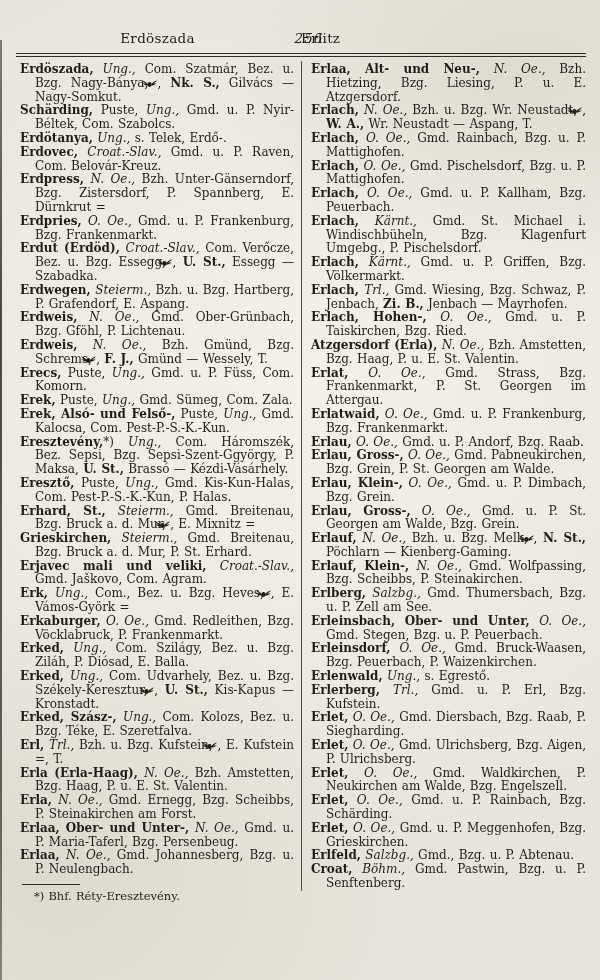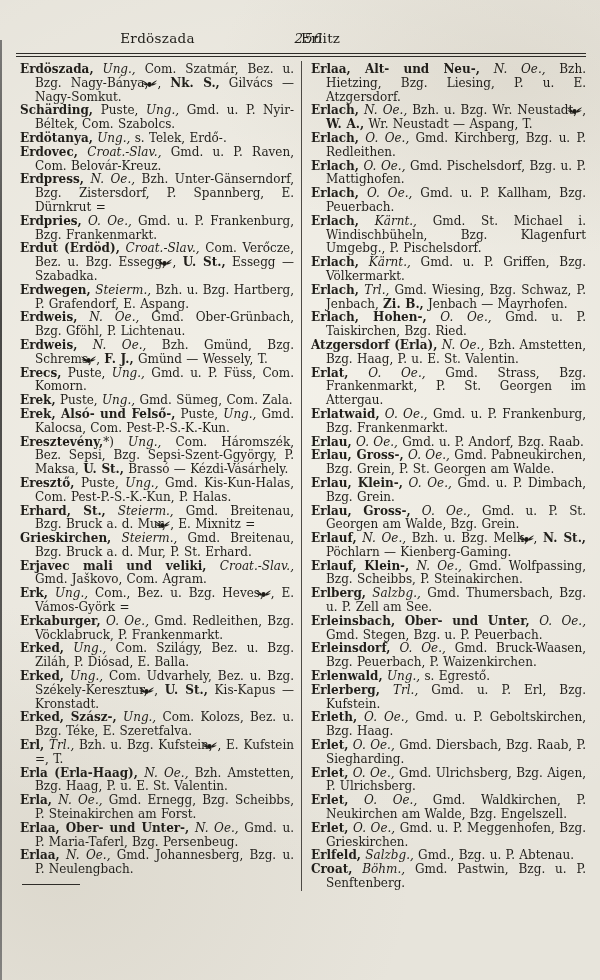--- a/index.html
+++ b/index.html
@@ -124,32 +124,33 @@
                   <path d="M11.5,8 C7,3 3,2 0,0.5 C2.5,4 5,6 8,7 C5,7 2.5,6.5 0.5,6.5 C3.5,10 8,11 11.5,11.5 Z"></path>
                   <path d="M18.5,8 C23,3 27,2 30,0.5 C27.5,4 25,6 22,7 C25,7 27.5,6.5 29.5,6.5 C26.5,10 22,11 18.5,11.5 Z"></path>
                 </g>
               </svg></span><span>, E. Kufstein =, T.</span></p>
           <p class="entry"><b>Erla (Erla-Haag),</b><i> N. Oe.,</i><span> Bzh. Amstetten, Bzg. Haag, P. u. E. St. Valentin.</span></p>
           <p class="entry"><b>Erla,</b><i> N. Oe.,</i><span> Gmd. Ernegg, Bzg. Scheibbs, P. Steinakirchen am Forst.</span></p>
           <p class="entry"><b>Erlaa, Ober- und Unter-,</b><i> N. Oe.,</i><span> Gmd. u. P. Maria-Taferl, Bzg. Persenbeug.</span></p>
           <p class="entry"><b>Erlaa,</b><i> N. Oe.,</i><span> Gmd. Johannesberg, Bzg. u. P. Neulengbach.</span></p>
         </div>
       <div class="fn-rule"></div>
+      <p class="footnote">*) Bhf. Réty-Eresztevény.</p>
     </div>
     <div class="col col-right">
       <div>
           <p class="entry"><b>Erlaa, Alt- und Neu-,</b><i> N. Oe.,</i><span> Bzh. Hietzing, Bzg. Liesing, P. u. E. Atzgersdorf.</span></p>
           <p class="entry"><b>Erlach,</b><i> N. Oe.,</i><span> Bzh. u. Bzg. Wr. Neustadt, </span><span class="sym"><svg width="15" height="8" viewBox="0 0 30 16">
                 <g fill="#1d1b17">
                   <ellipse cx="15" cy="9" rx="4.2" ry="4.8"></ellipse>
                   <path d="M11.5,8 C7,3 3,2 0,0.5 C2.5,4 5,6 8,7 C5,7 2.5,6.5 0.5,6.5 C3.5,10 8,11 11.5,11.5 Z"></path>
                   <path d="M18.5,8 C23,3 27,2 30,0.5 C27.5,4 25,6 22,7 C25,7 27.5,6.5 29.5,6.5 C26.5,10 22,11 18.5,11.5 Z"></path>
                 </g>
               </svg></span><span>, </span><b>W. A.,</b><span> Wr. Neustadt — Aspang, T.</span></p>
-          <p class="entry"><b>Erlach,</b><i> O. Oe.,</i><span> Gmd. Kirchberg, Bzg. u. P. Redleithen.</span></p>
+          <p class="entry"><b>Erlach,</b><i> O. Oe.,</i><span> Gmd. Rainbach, Bzg. u. P. Mattighofen.</span></p>
           <p class="entry"><b>Erlach,</b><i> O. Oe.,</i><span> Gmd. Pischelsdorf, Bzg. u. P. Mattighofen.</span></p>
           <p class="entry"><b>Erlach,</b><i> O. Oe.,</i><span> Gmd. u. P. Kallham, Bzg. Peuerbach.</span></p>
           <p class="entry"><b>Erlach,</b><i> Kärnt.,</i><span> Gmd. St. Michael i. Windischbüheln, Bzg. Klagenfurt Umgebg., P. Pischelsdorf.</span></p>
           <p class="entry"><b>Erlach,</b><i> Kärnt.,</i><span> Gmd. u. P. Griffen, Bzg. Völkermarkt.</span></p>
           <p class="entry"><b>Erlach,</b><i> Trl.,</i><span> Gmd. Wiesing, Bzg. Schwaz, P. Jenbach, </span><b>Zi. B.,</b><span> Jenbach — Mayrhofen.</span></p>
           <p class="entry"><b>Erlach, Hohen-,</b><i> O. Oe.,</i><span> Gmd. u. P. Taiskirchen, Bzg. Ried.</span></p>
           <p class="entry"><b>Atzgersdorf (Erla),</b><i> N. Oe.,</i><span> Bzh. Amstetten, Bzg. Haag, P. u. E. St. Valentin.</span></p>
           <p class="entry"><b>Erlat,</b><i> O. Oe.,</i><span> Gmd. Strass, Bzg. Frankenmarkt, P. St. Georgen im Attergau.</span></p>
           <p class="entry"><b>Erlatwaid,</b><i> O. Oe.,</i><span> Gmd. u. P. Frankenburg, Bzg. Frankenmarkt.</span></p>
           <p class="entry"><b>Erlau,</b><i> O. Oe.,</i><span> Gmd. u. P. Andorf, Bzg. Raab.</span></p>
@@ -162,24 +163,24 @@
                   <path d="M11.5,8 C7,3 3,2 0,0.5 C2.5,4 5,6 8,7 C5,7 2.5,6.5 0.5,6.5 C3.5,10 8,11 11.5,11.5 Z"></path>
                   <path d="M18.5,8 C23,3 27,2 30,0.5 C27.5,4 25,6 22,7 C25,7 27.5,6.5 29.5,6.5 C26.5,10 22,11 18.5,11.5 Z"></path>
                 </g>
               </svg></span><span>, </span><b>N. St.,</b><span> Pöchlarn — Kienberg-Gaming.</span></p>
           <p class="entry"><b>Erlauf, Klein-,</b><i> N. Oe.,</i><span> Gmd. Wolfpassing, Bzg. Scheibbs, P. Steinakirchen.</span></p>
           <p class="entry"><b>Erlberg,</b><i> Salzbg.,</i><span> Gmd. Thumersbach, Bzg. u. P. Zell am See.</span></p>
           <p class="entry"><b>Erleinsbach, Ober- und Unter,</b><i> O. Oe.,</i><span> Gmd. Stegen, Bzg. u. P. Peuerbach.</span></p>
           <p class="entry"><b>Erleinsdorf,</b><i> O. Oe.,</i><span> Gmd. Bruck-Waasen, Bzg. Peuerbach, P. Waizenkirchen.</span></p>
           <p class="entry"><b>Erlenwald,</b><i> Ung.,</i><span> s. Egrestő.</span></p>
           <p class="entry"><b>Erlerberg,</b><i> Trl.,</i><span> Gmd. u. P. Erl, Bzg. Kufstein.</span></p>
-          <p class="entry"><b>Erleth,</b><i> O. Oe.,</i><span> Gmd. u. P. Geboltskirchen, Bzg. Haag.</span></p>
           <p class="entry"><b>Erlet,</b><i> O. Oe.,</i><span> Gmd. Diersbach, Bzg. Raab, P. Siegharding.</span></p>
           <p class="entry"><b>Erlet,</b><i> O. Oe.,</i><span> Gmd. Ulrichsberg, Bzg. Aigen, P. Ulrichsberg.</span></p>
           <p class="entry"><b>Erlet,</b><i> O. Oe.,</i><span> Gmd. Waldkirchen, P. Neukirchen am Walde, Bzg. Engelszell.</span></p>
+          <p class="entry"><b>Erlet,</b><i> O. Oe.,</i><span> Gmd. u. P. Rainbach, Bzg. Schärding.</span></p>
           <p class="entry"><b>Erlet,</b><i> O. Oe.,</i><span> Gmd. u. P. Meggenhofen, Bzg. Grieskirchen.</span></p>
           <p class="entry"><b>Erlfeld,</b><i> Salzbg.,</i><span> Gmd., Bzg. u. P. Abtenau.</span></p>
           <p class="entry"><b>Croat,</b><i> Böhm.,</i><span> Gmd. Pastwin, Bzg. u. P. Senftenberg.</span></p>
         </div>
     </div>
   </div>
 
 </div>
 
 </body></html>

